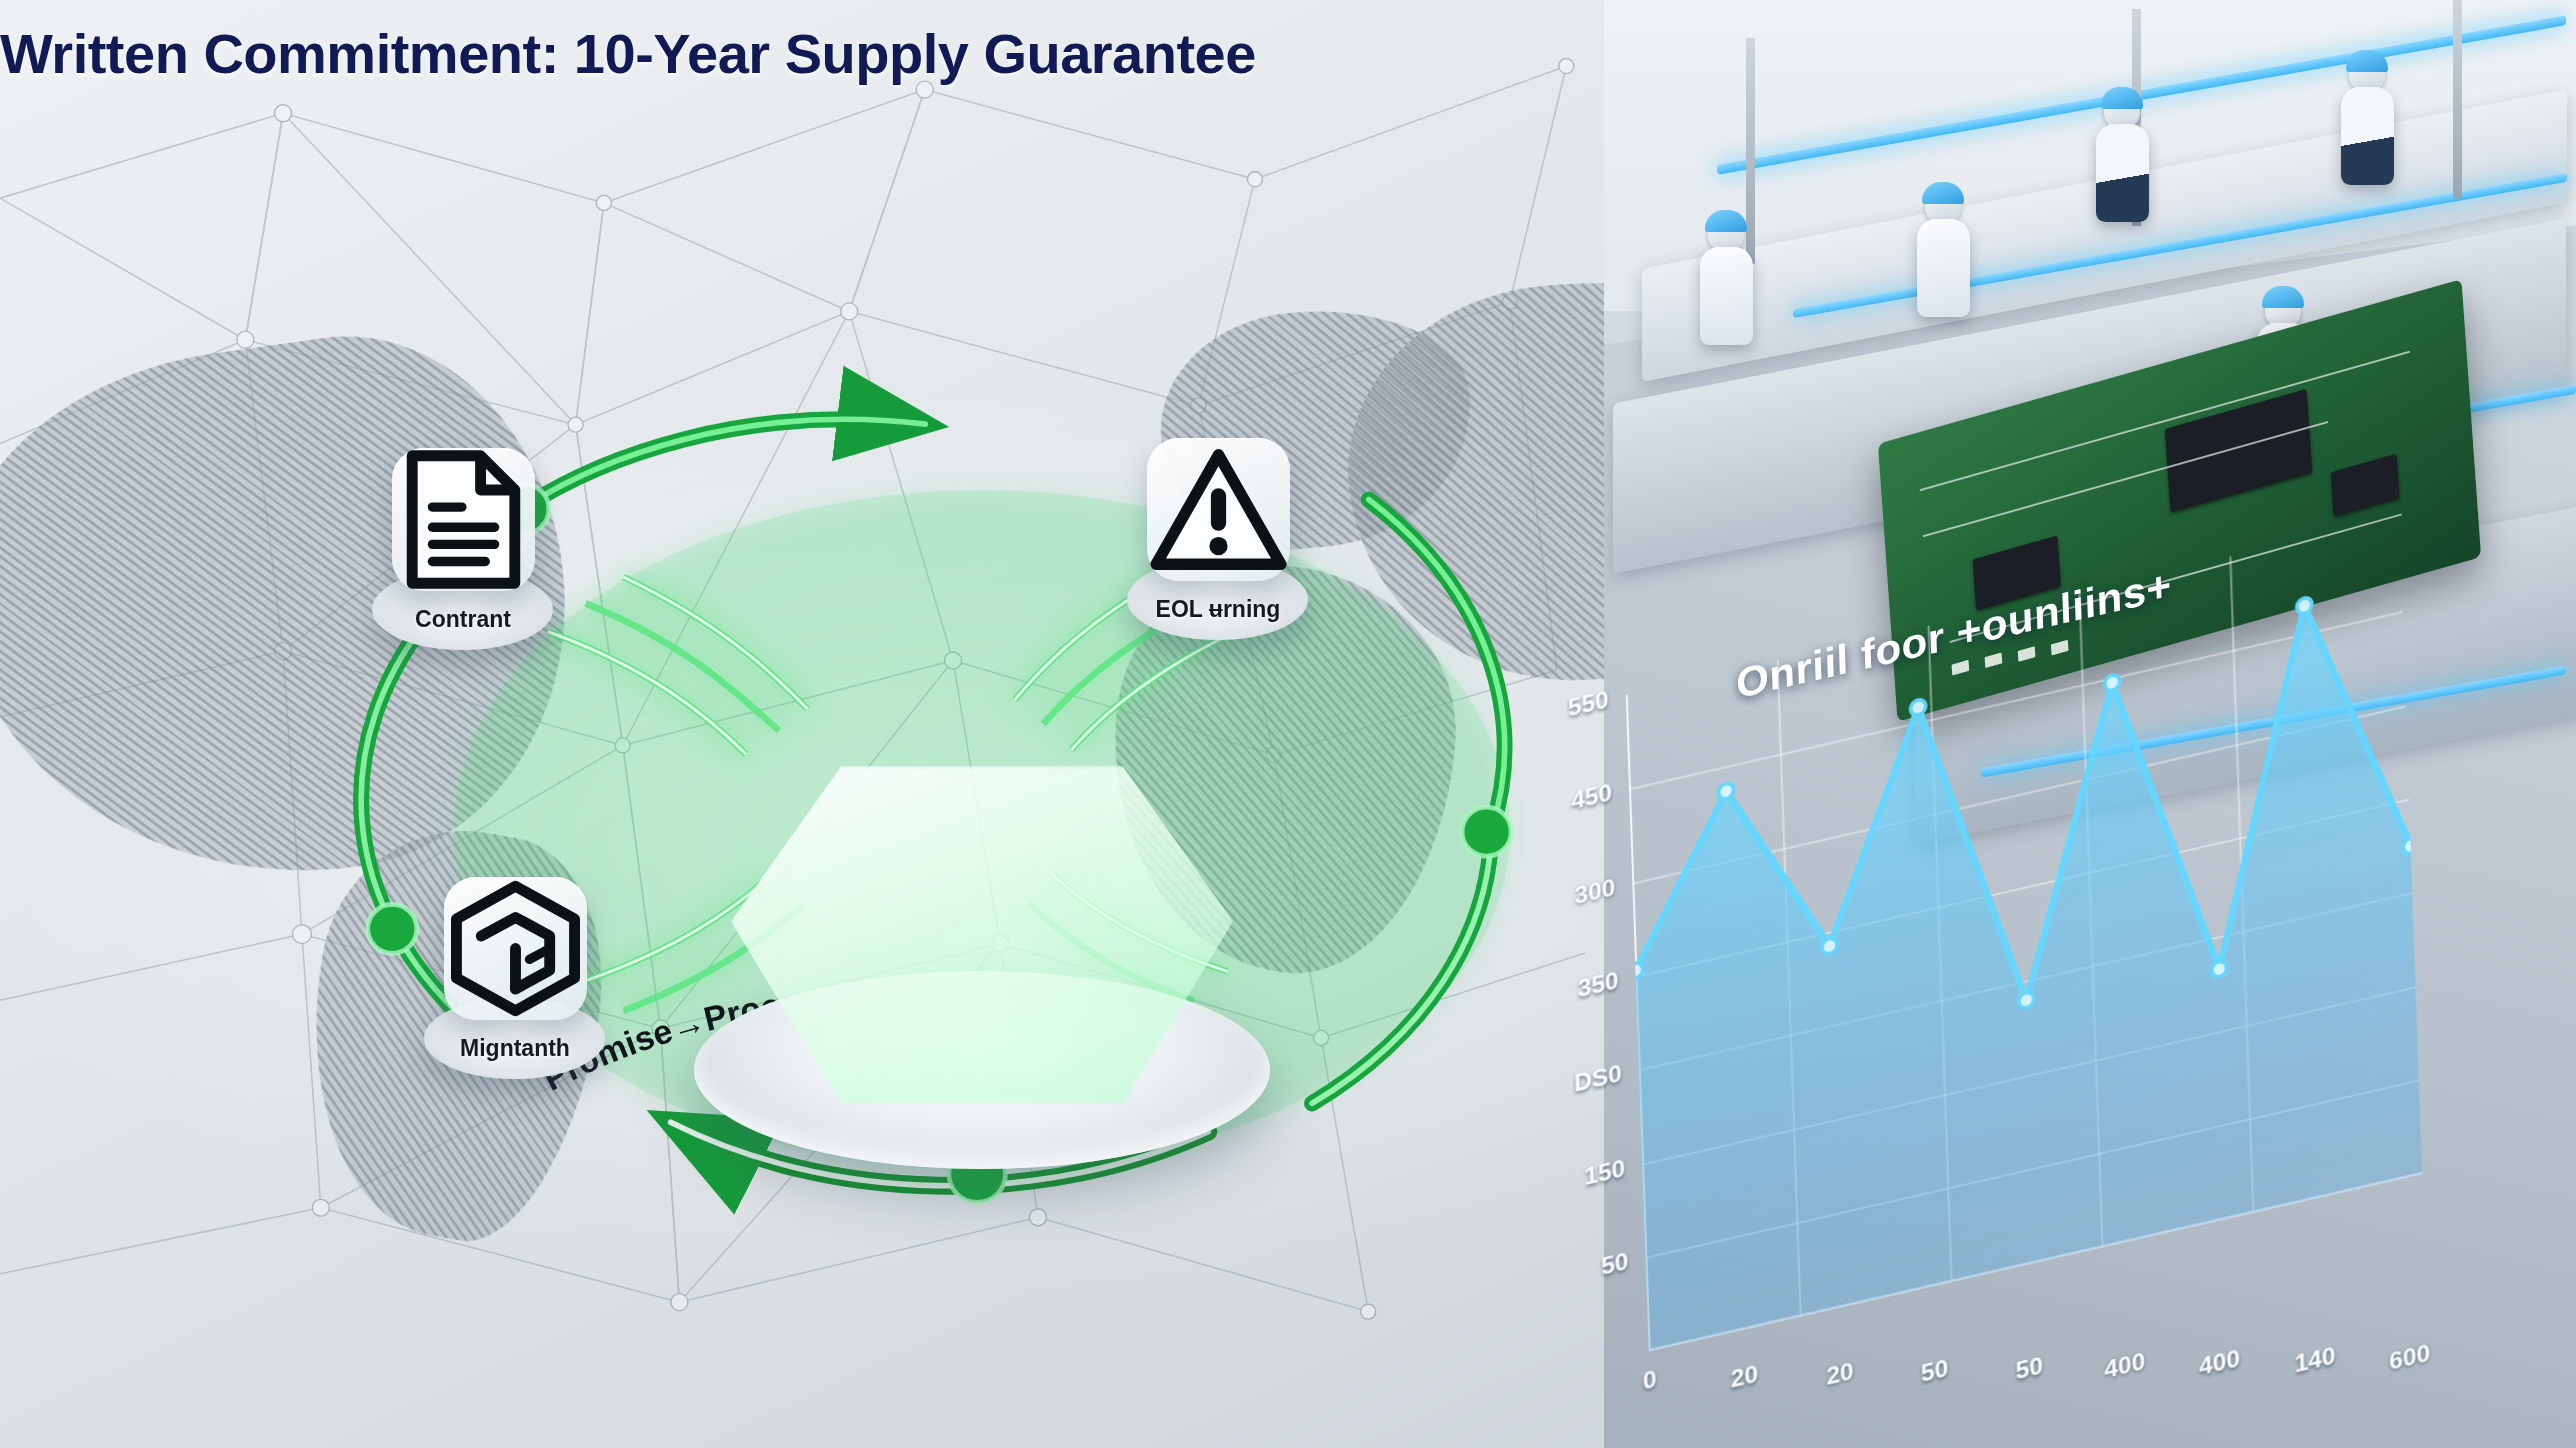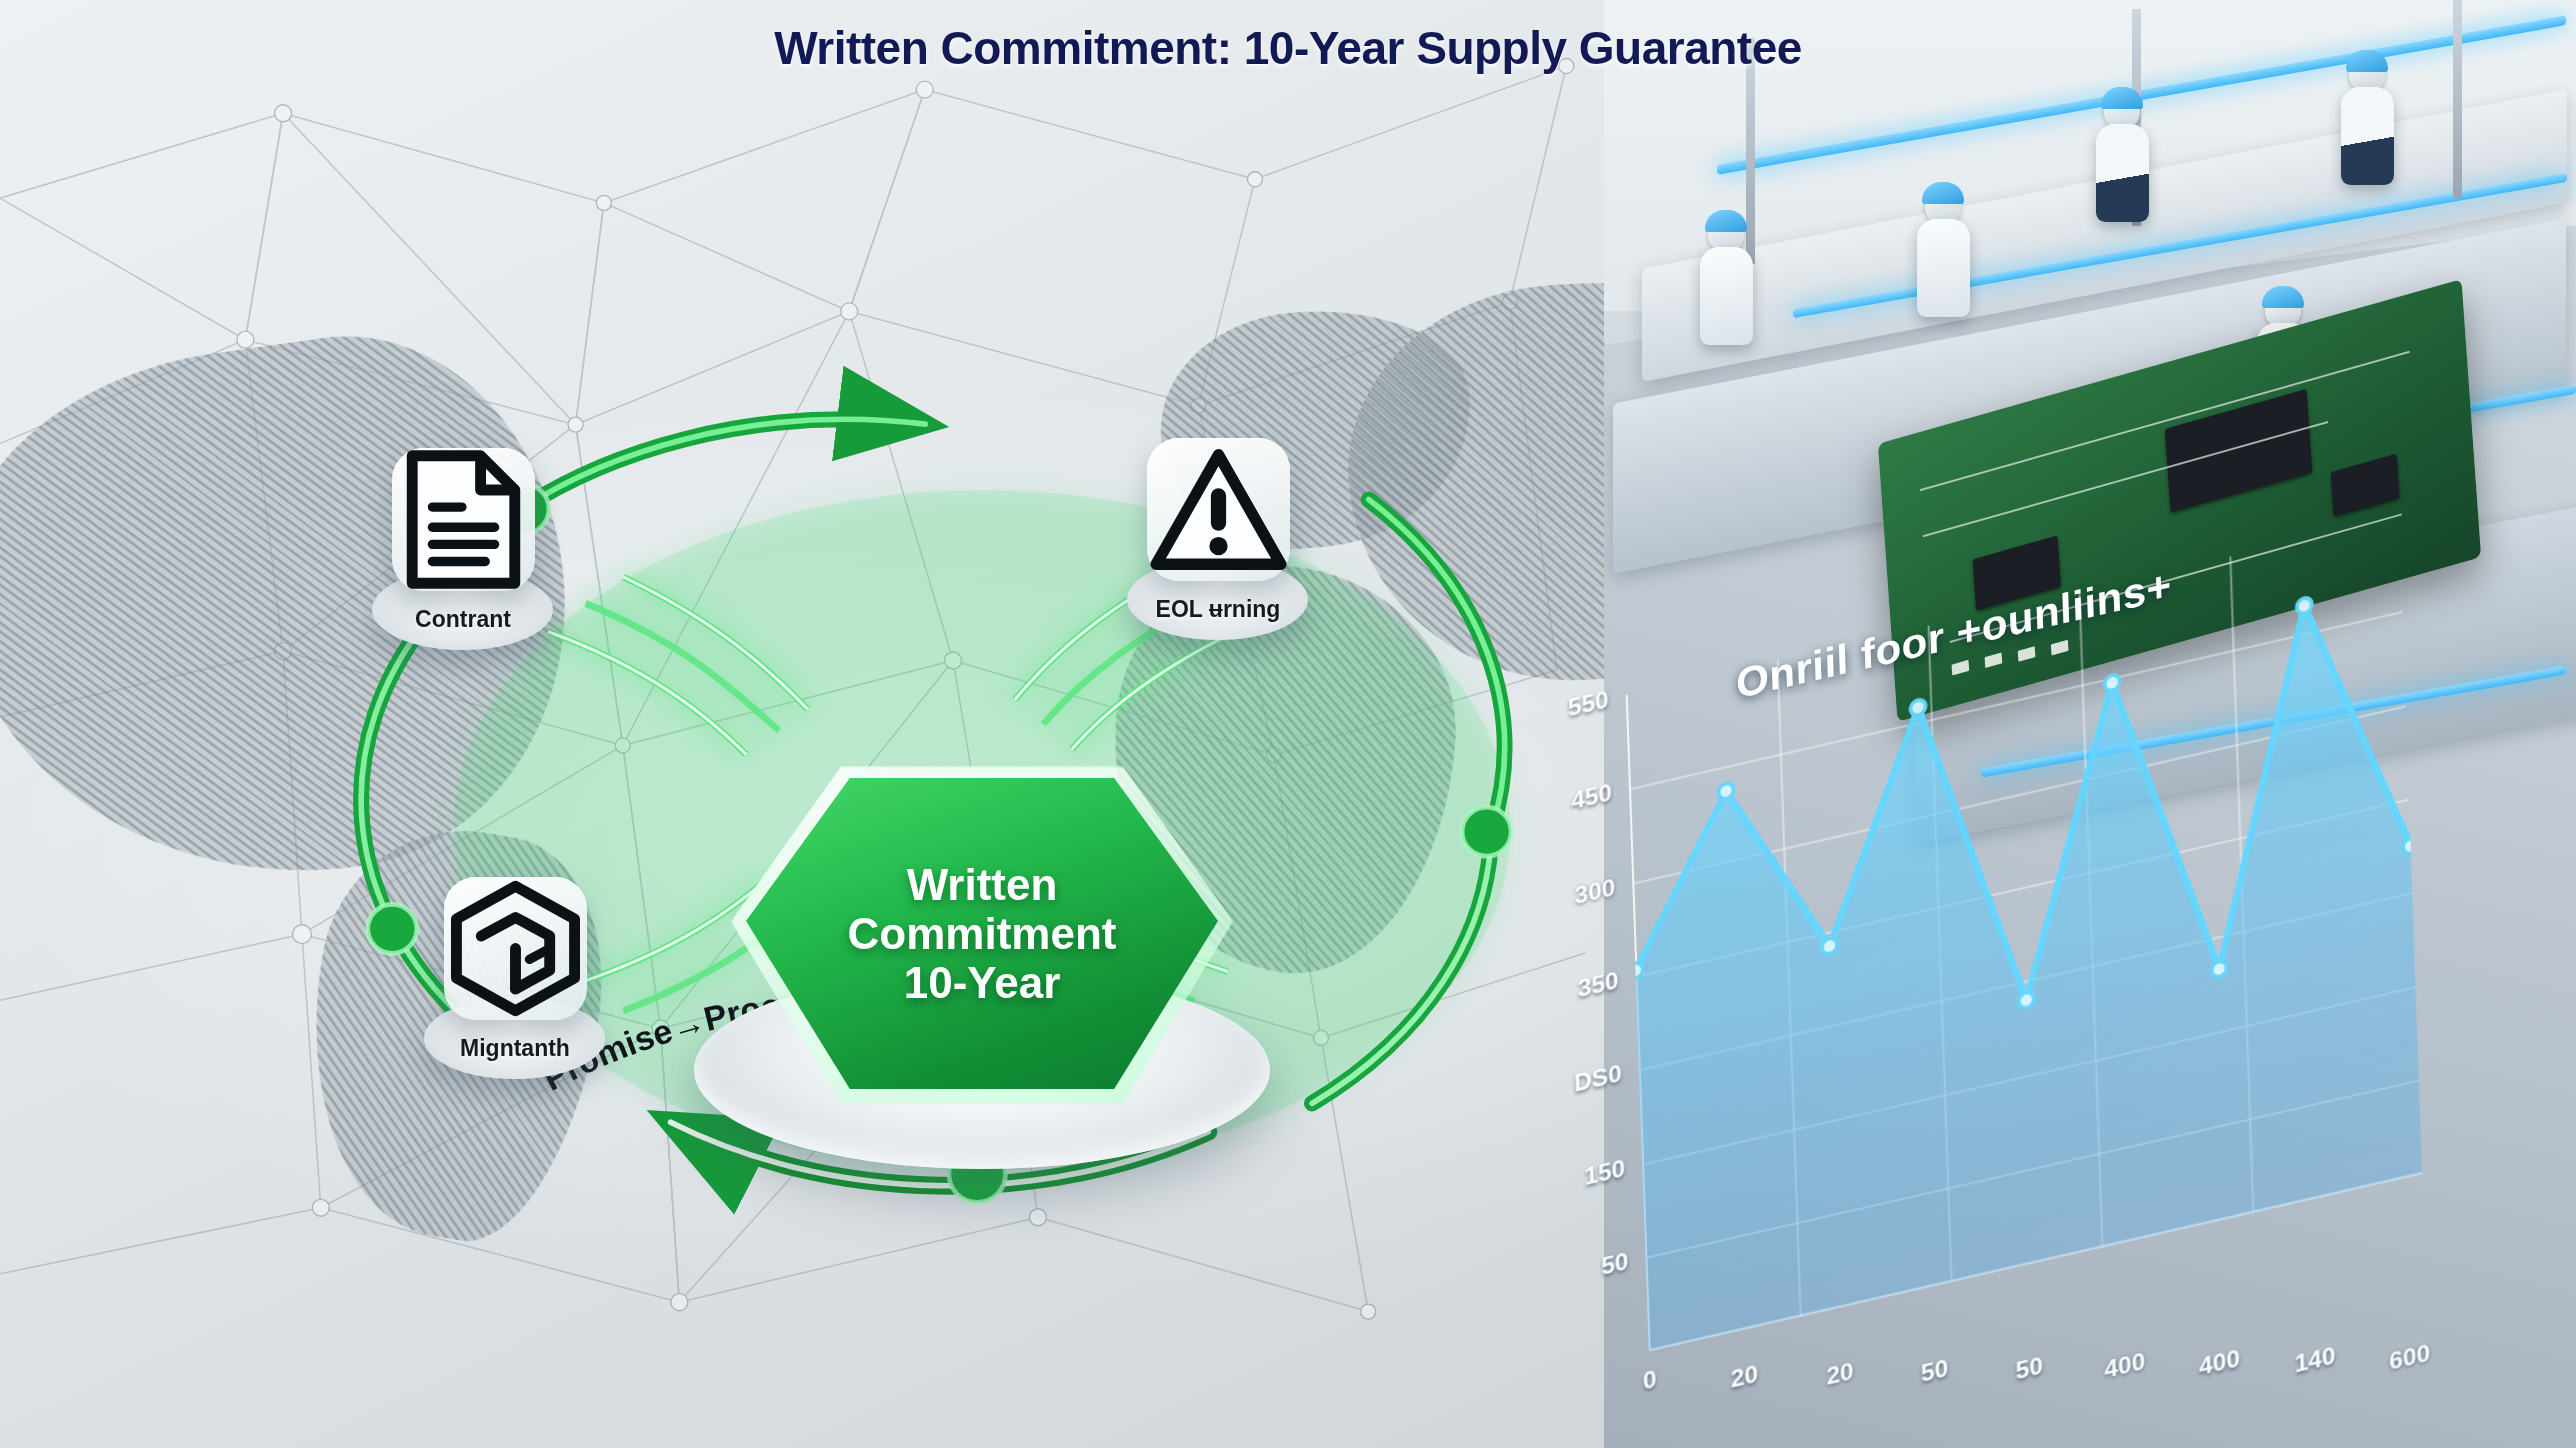--- a/index.html
+++ b/index.html
@@ -73,22 +73,22 @@
   .chart svg{position:absolute;inset:0;width:100%;height:100%;}
   .tick{position:absolute;color:#fff;font-size:24.5px;font-weight:700;
     text-shadow:0 1.9px 3.8px rgba(20,40,60,.6);white-space:nowrap;}
   .tick.y{transform:translate(-100%,-50%);}
   .tick.x{transform:translate(-50%,0);}
   .chart-title{position:absolute;left:1736px;top:600px;width:528px;
     transform:skewY(-11deg) rotate(-2deg);color:#fff;font-size:42px;font-weight:700;
     letter-spacing:0.5px;text-shadow:0 2.8px 9.4px rgba(10,30,50,.65);white-space:nowrap;}
 
   
-  .h1{position:absolute;left:0;right:0;top:21px;text-align:center;
-    font-size:46px;font-weight:700;color:#121a56;letter-spacing:-0.5px;
+  .h1{position:absolute;left:0;right:0;top:21px;text-align:left;
+    font-size:56px;font-weight:700;color:#121a56;letter-spacing:-0.5px;
     text-shadow:0 2.8px 5.7px rgba(255,255,255,.7),0 0.9px 0 rgba(255,255,255,.9);white-space:nowrap;}
   .h2{position:absolute;left:0;right:0;top:159px;text-align:center;
     font-size:49px;font-weight:700;letter-spacing:-0.3px;white-space:nowrap;
     background:linear-gradient(95deg,#15246e 0%,#1c47b8 38%,#2f8fe8 62%,#3fb9f7 100%);
     -webkit-background-clip:text;background-clip:text;color:transparent;
     filter:drop-shadow(0 2.8px 4.7px rgba(255,255,255,.75));}
   .h3{position:absolute;left:0;right:0;bottom:49px;text-align:center;
     font-size:91px;font-weight:700;letter-spacing:-0.9px;white-space:nowrap;
     background:linear-gradient(95deg,#0d3df0 0%,#1664ee 32%,#28a6f4 62%,#3fd0ff 100%);
     -webkit-background-clip:text;background-clip:text;color:transparent;
@@ -385,27 +385,20 @@
           <textPath href="#flowArc" startOffset="2%">
             <tspan>Promise→Process→Guarantee→Value</tspan>
           </textPath>
         </text>
       </svg>
     </div>
 
     <div class="pedestal-glow"></div>
     <div class="pedestal"></div>
     <div class="hex-rim"></div>
-    <div class="hex">
-      <div class="hex-txt">
-        <div>Written</div>
-        <div>Commitment</div>
-        <div>10-Year</div>
-      </div>
-    </div>
 
     <div class="node n-tl">
       <div class="base"></div>
       <div class="card">
         <svg width="77" height="87" viewBox="0 0 82 92">
           <path d="M8,5 H52 L74,27 V87 H8 Z" fill="#fbfdfe" stroke="#0c1116" stroke-width="7" stroke-linejoin="round"></path>
           <path d="M52,5 V27 H74" fill="none" stroke="#0c1116" stroke-width="7" stroke-linejoin="round"></path>
           <g stroke="#0c1116" stroke-width="6" stroke-linecap="round">
             <line x1="21" y1="38" x2="40" y2="38"></line>
             <line x1="21" y1="51" x2="61" y2="51"></line>

